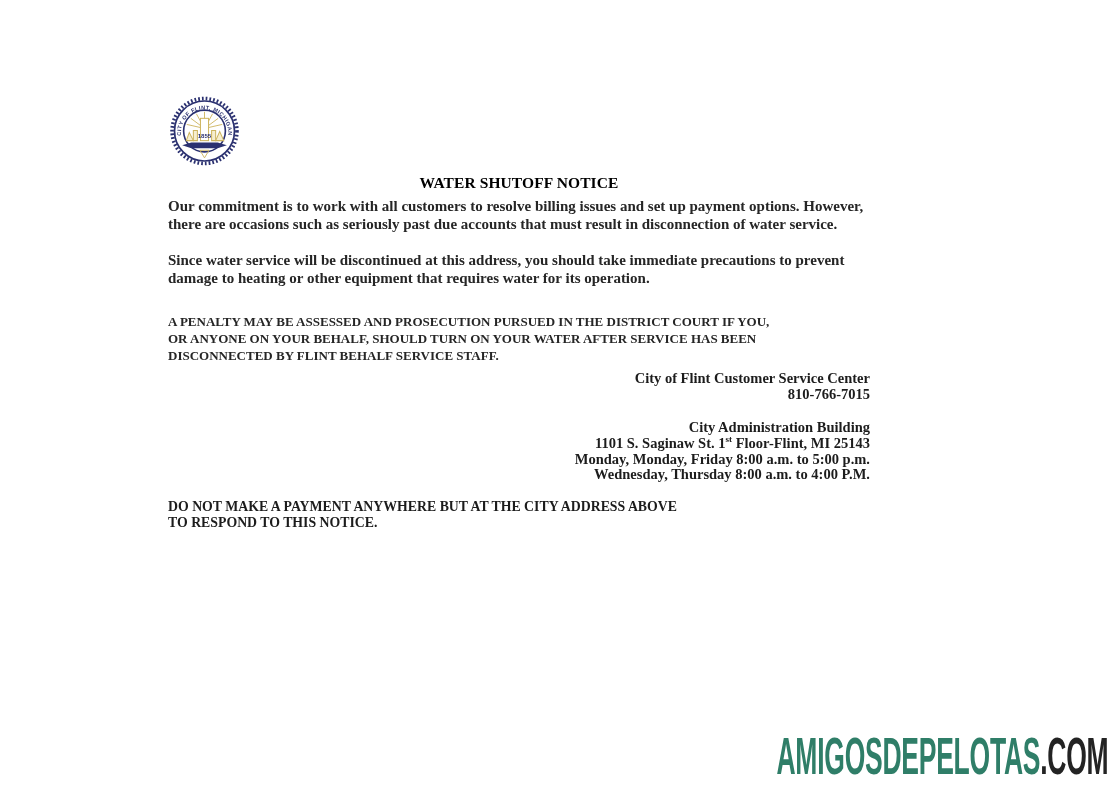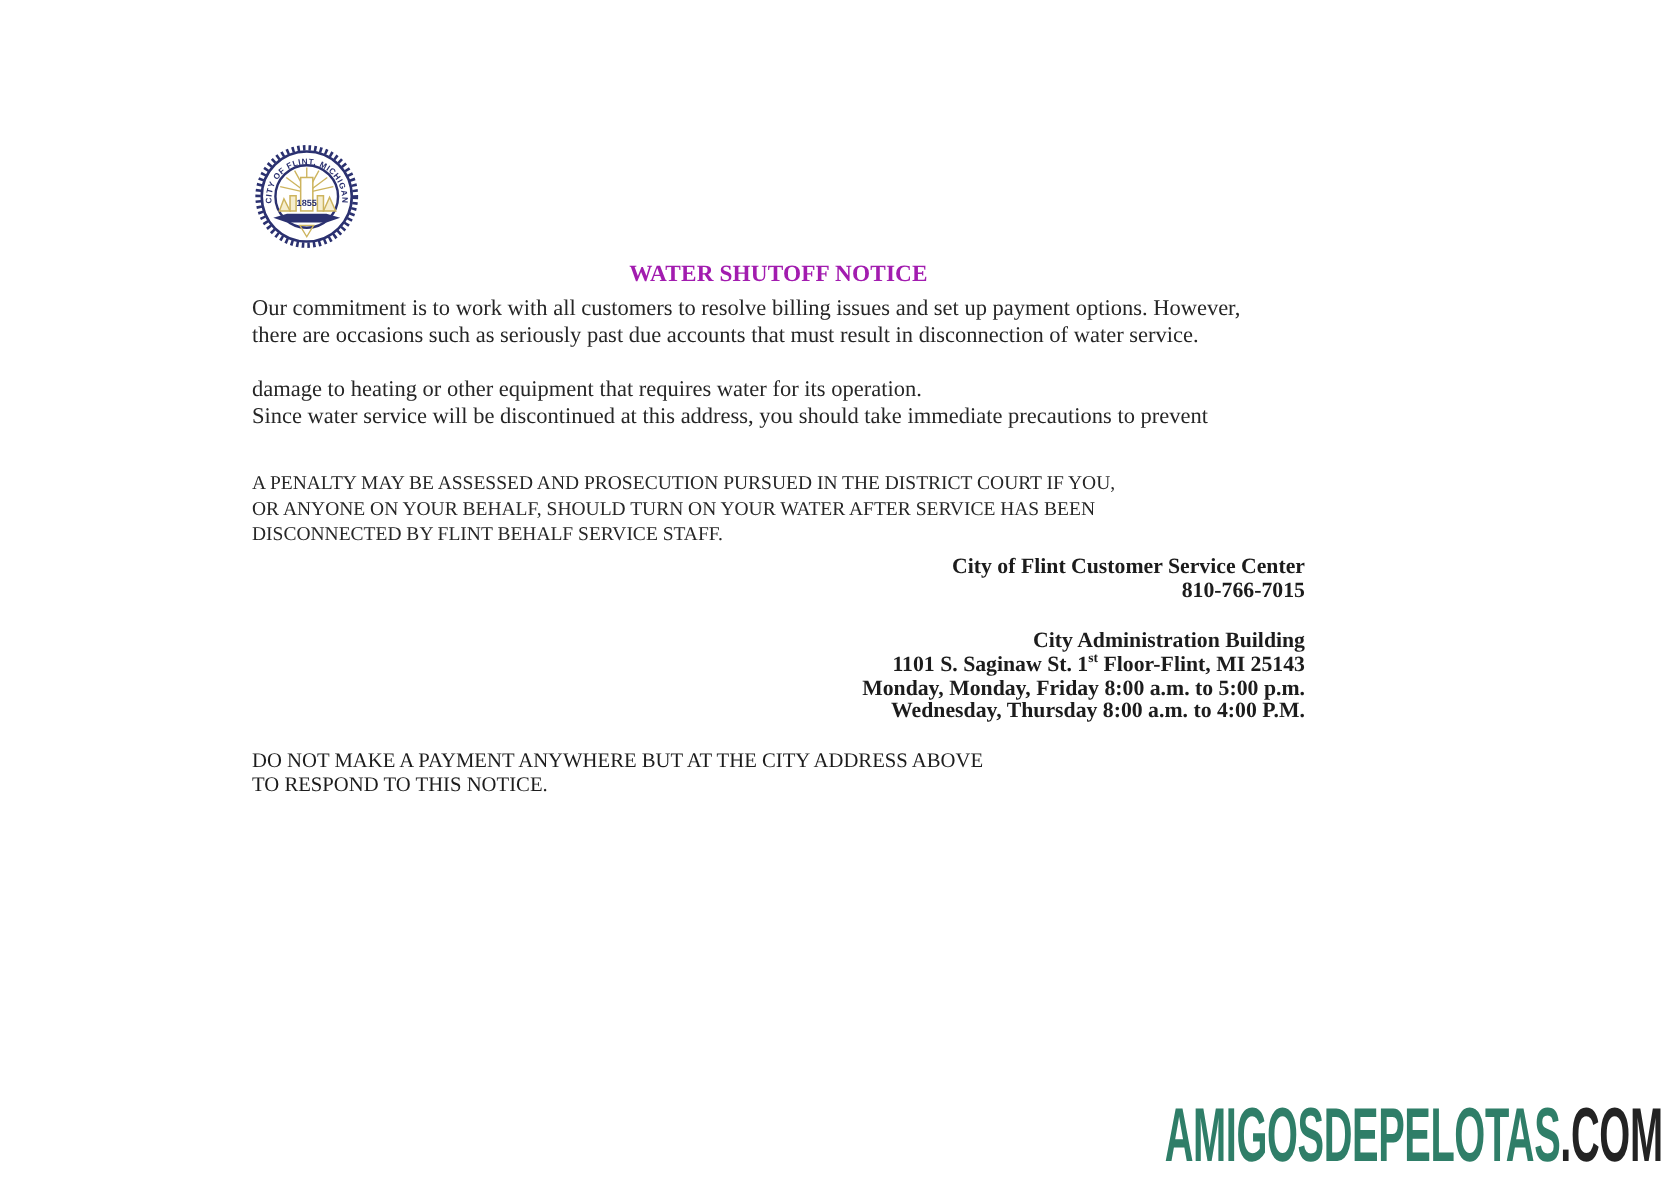--- a/index.html
+++ b/index.html
@@ -24,29 +24,30 @@
   }
   .doc-title {
     position: absolute;
     left: 168px;
     top: 174px;
     width: 702px;
     text-align: center;
     font-weight: bold;
     font-size: 15.5px;
     letter-spacing: 0.1px;
-    color: #a21caf;
+    color: #000000;
   }
   .para {
     position: absolute;
     left: 168px;
     width: 720px;
     font-size: 15px;
     line-height: 17.6px;
     color: #262626;
+    font-weight: bold;
   }
   .para .line { white-space: nowrap; }
   .p1 { top: 198px; }
   .p2 { top: 252px; }
   .p3 { top: 313px; font-size: 13px; line-height: 17px; }
   .center-block {
     position: absolute;
     left: 168px;
     width: 702px;
     text-align: right;
@@ -55,21 +56,21 @@
     line-height: 15.8px;
     color: #1c1c1c;
   }
   .svc { top: 371px; }
   .adm { top: 420px; }
   sup.ord { font-size: 9px; vertical-align: super; line-height: 0; }
   .warning {
     position: absolute;
     left: 168px;
     top: 499px;
-    font-weight: normal;
+    font-weight: bold;
     font-size: 13.8px;
     line-height: 15.9px;
     color: #1c1c1c;
   }
   .warning .line { white-space: nowrap; }
   .watermark {
     position: absolute;
     right: 11px;
     bottom: 8px;
     font-family: "Liberation Sans", sans-serif;
@@ -127,22 +128,22 @@
   </svg>
 
   <div class="doc-title">WATER SHUTOFF NOTICE</div>
 
   <div class="para p1">
     <div class="line">Our commitment is to work with all customers to resolve billing issues and set up payment options. However,</div>
     <div class="line">there are occasions such as seriously past due accounts that must result in disconnection of water service.</div>
   </div>
 
   <div class="para p2">
+    <div class="line">Since water service will be discontinued at this address, you should take immediate precautions to prevent</div>
     <div class="line">damage to heating or other equipment that requires water for its operation.</div>
-    <div class="line">Since water service will be discontinued at this address, you should take immediate precautions to prevent</div>
   </div>
 
   <div class="para p3">
     <div class="line">A PENALTY MAY BE ASSESSED AND PROSECUTION PURSUED IN THE DISTRICT COURT IF YOU,</div>
     <div class="line">OR ANYONE ON YOUR BEHALF, SHOULD TURN ON YOUR WATER AFTER SERVICE HAS BEEN</div>
     <div class="line">DISCONNECTED BY FLINT BEHALF SERVICE STAFF.</div>
   </div>
 
   <div class="center-block svc">
     <div>City of Flint Customer Service Center</div>

